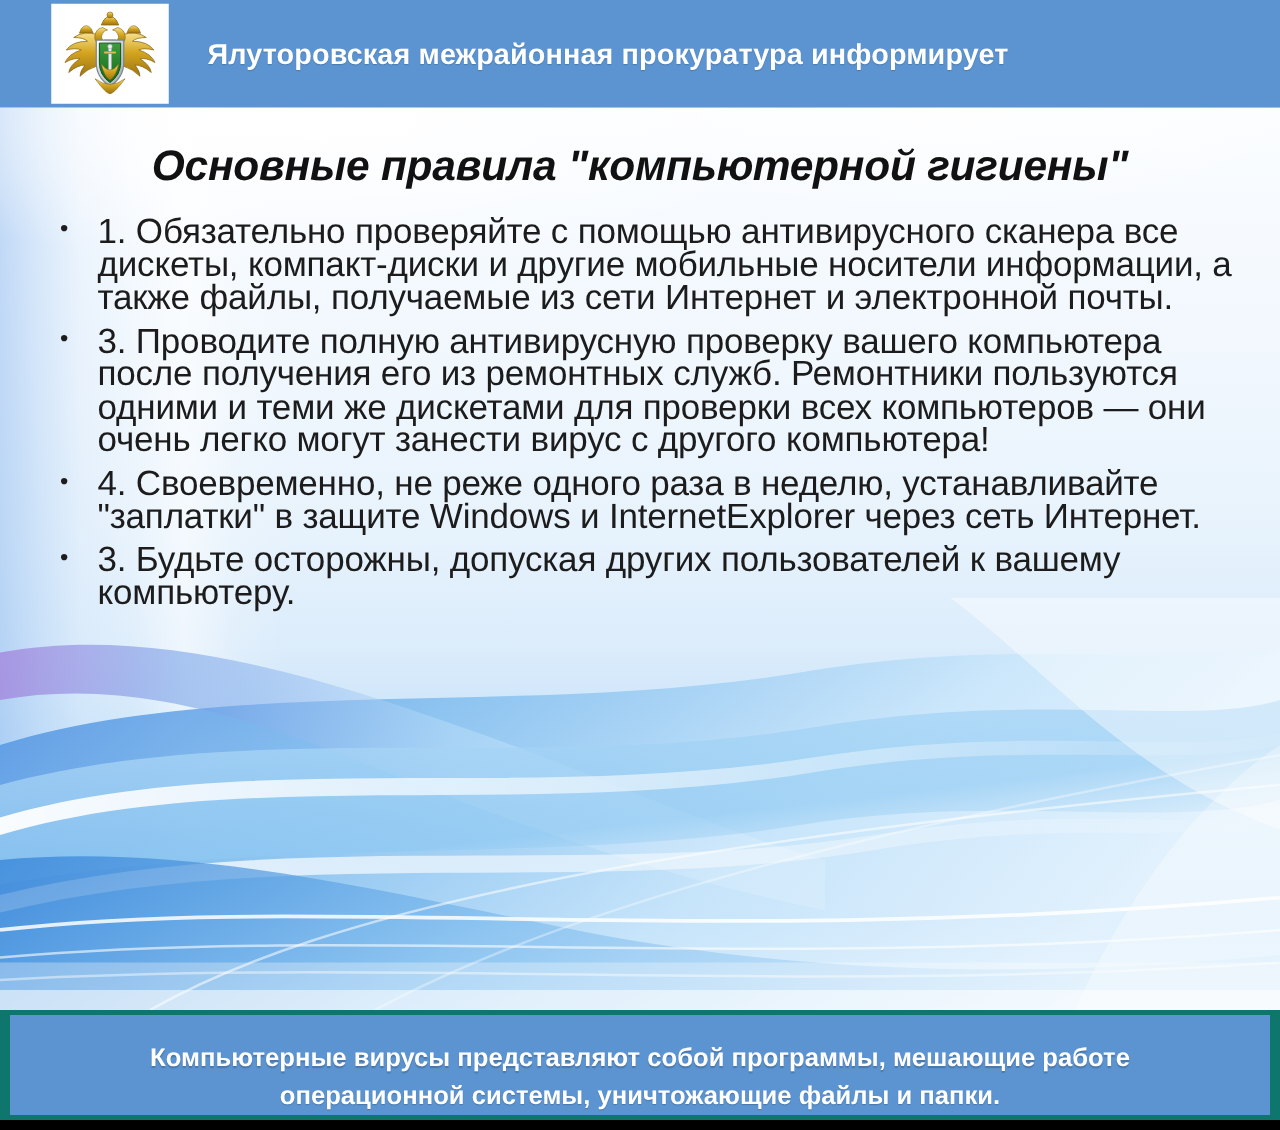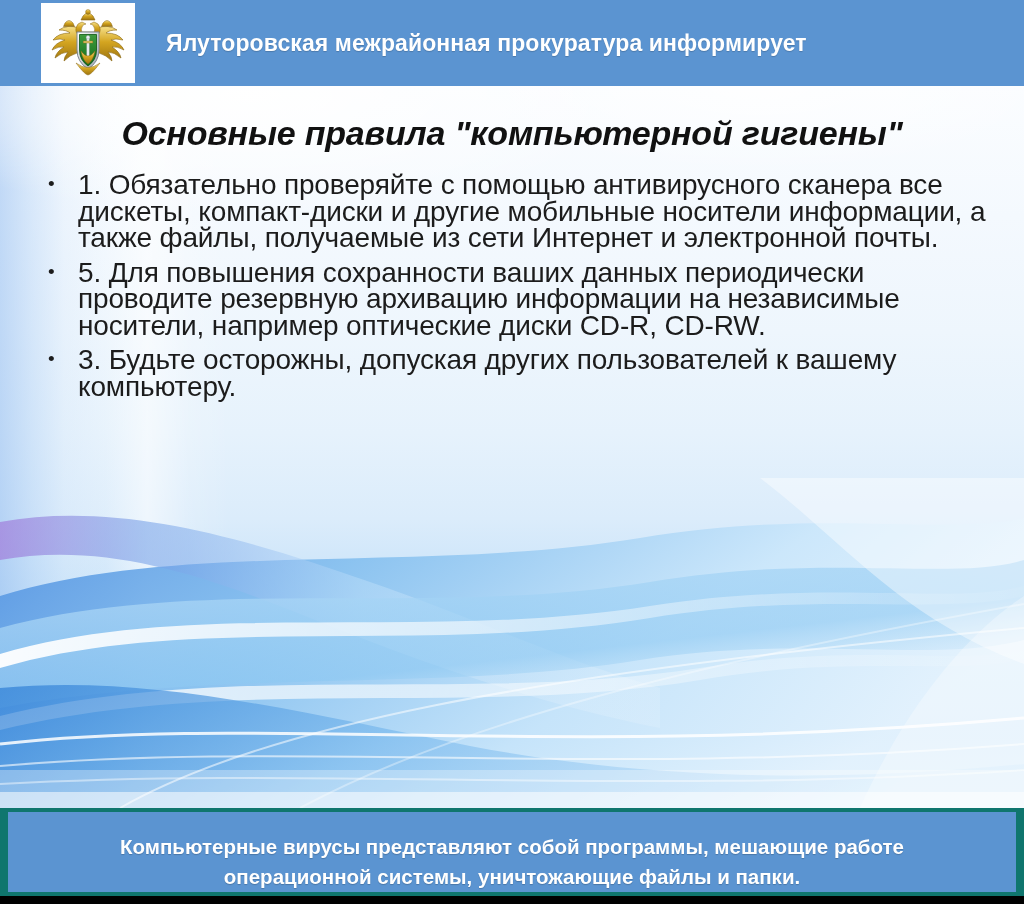--- a/index.html
+++ b/index.html
@@ -318,21 +318,22 @@
       <path d="M860,330 C900,240 960,160 1024,118 L1024,330 Z" fill="#ffffff" opacity="0.30"></path>
 
       <rect x="0" y="292" width="1024" height="38" fill="#ffffff" opacity="0.30"></rect>
       <rect x="0" y="314" width="1024" height="16" fill="#ffffff" opacity="0.55"></rect>
     </svg>
 
     <div class="poster-heading">Основные правила "компьютерной гигиены"</div>
 
     <ul class="rules-list">
       <li class="rule-item">1. Обязательно проверяйте с помощью антивирусного сканера все дискеты, компакт-диски и другие мобильные носители информации, а также файлы, получаемые из сети Интернет и электронной почты.</li>
-      <li class="rule-item">5. Для повышения сохранности ваших данных периодически проводите резервную архивацию информации на независимые носители, например оптические диски CD-R, CD-RW.</li>
+      <li class="rule-item">3. Проводите полную антивирусную проверку вашего компьютера после получения его из ремонтных служб. Ремонтники пользуются одними и теми же дискетами для проверки всех компьютеров — они очень легко могут занести вирус с другого компьютера!</li>
+      <li class="rule-item">4. Своевременно, не реже одного раза в неделю, устанавливайте "заплатки" в защите Windows и InternetExplorer через сеть Интернет.</li>
       <li class="rule-item">3. Будьте осторожны, допуская других пользователей к вашему компьютеру.</li>
     </ul>
   </div>
 
   <div class="footer-band">
     <div class="footer-line">Компьютерные вирусы представляют собой программы, мешающие работе</div>
     <div class="footer-line">операционной системы, уничтожающие файлы и папки.</div>
   </div>
 
   <div class="bottom-edge"></div>

